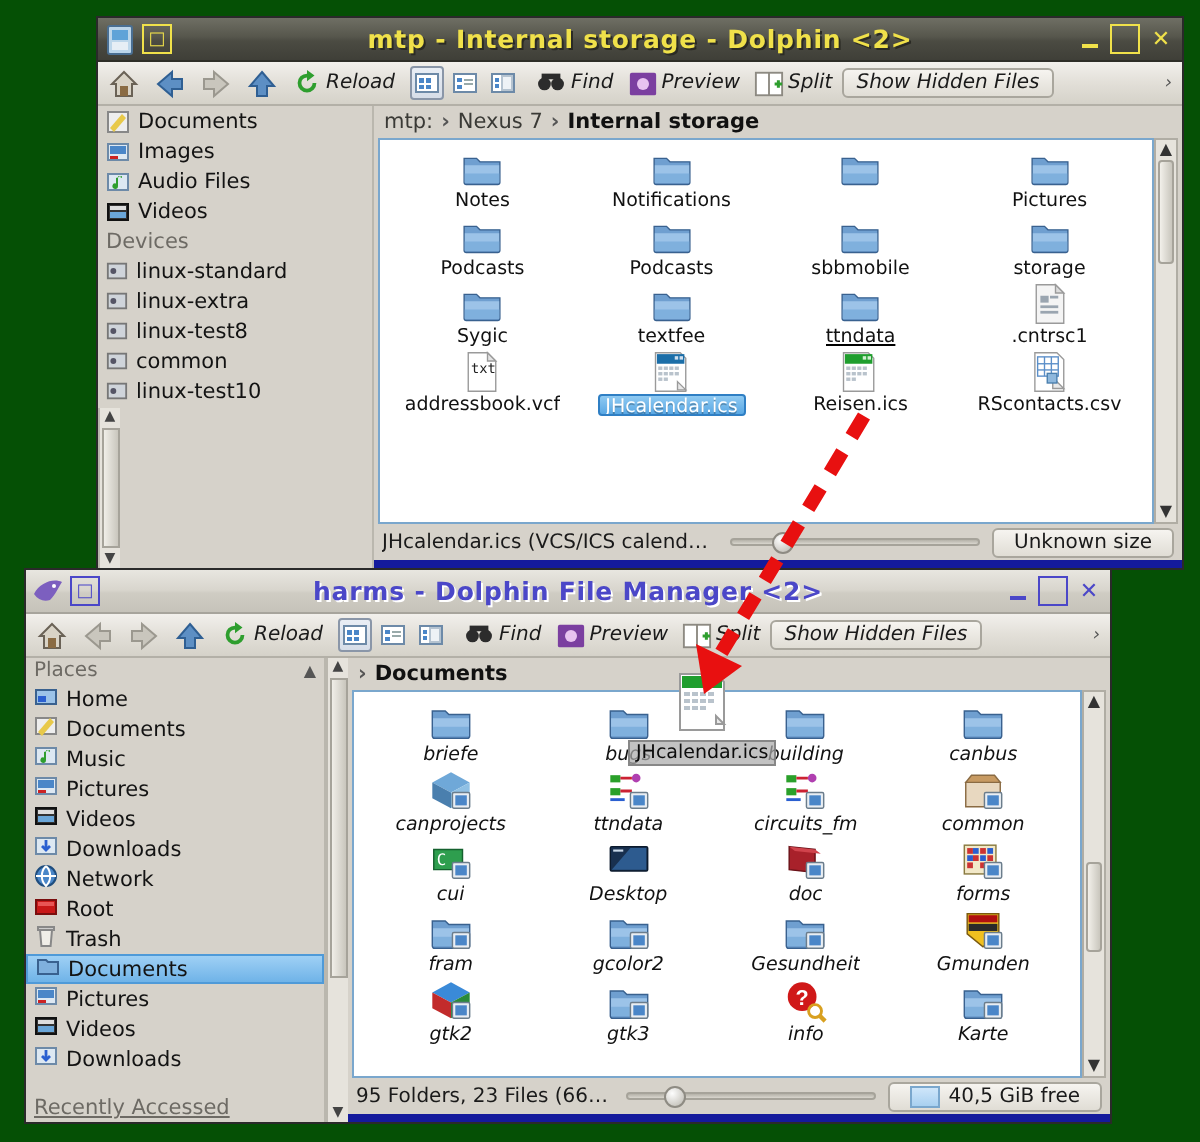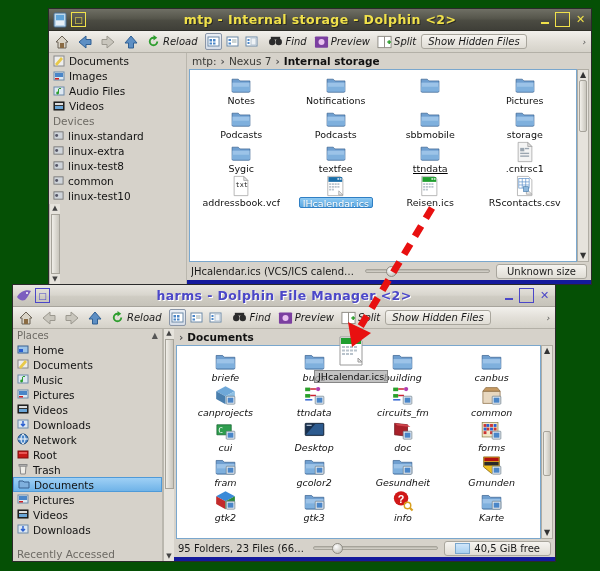--- a/index.html
+++ b/index.html
@@ -100,21 +100,21 @@
   .sb-list { flex: 1 1 auto; overflow: hidden; }
   .sb-item {
     display: flex; align-items: center; gap: 4px;
     font-size: 10.5px; color: #131313; padding: 0 4px; height: 15px;
   }
   .sb-item.sel {
     background: linear-gradient(to bottom,#9fd0f5,#6fb3e8);
     border: 1px solid #4f9ad8;
   }
   .sb-group { font-size: 10.5px; color: #6d6a64; padding: 2px 4px 1px 4px; }
-  .sb-foot { font-size: 10.5px; color: #6d6a64; padding: 1px 4px; display:flex; align-items:flex-end; }
+  .sb-foot { font-size: 10.5px; color: #6d6a64; padding: 1px 4px; display:flex; align-items:flex-end;text-decoration:underline; }
 
   .sb-scroll {
     flex: 0 0 11px; width: 11px; background: #e6e3dc;
     border-left: 1px solid #bab7ae; display:flex; flex-direction: column; align-items:center;
   }
   .sb-scroll .arr { font-size: 7px; color:#444; line-height: 9px; }
   .sb-scroll .thumb { width: 9px; background: linear-gradient(to right,#f0eee8,#c9c6bd); border:1px solid #a6a39a; }
 
   
   .mainpane { flex: 1 1 auto; display: flex; flex-direction: column; min-width: 0; min-height: 0; }

